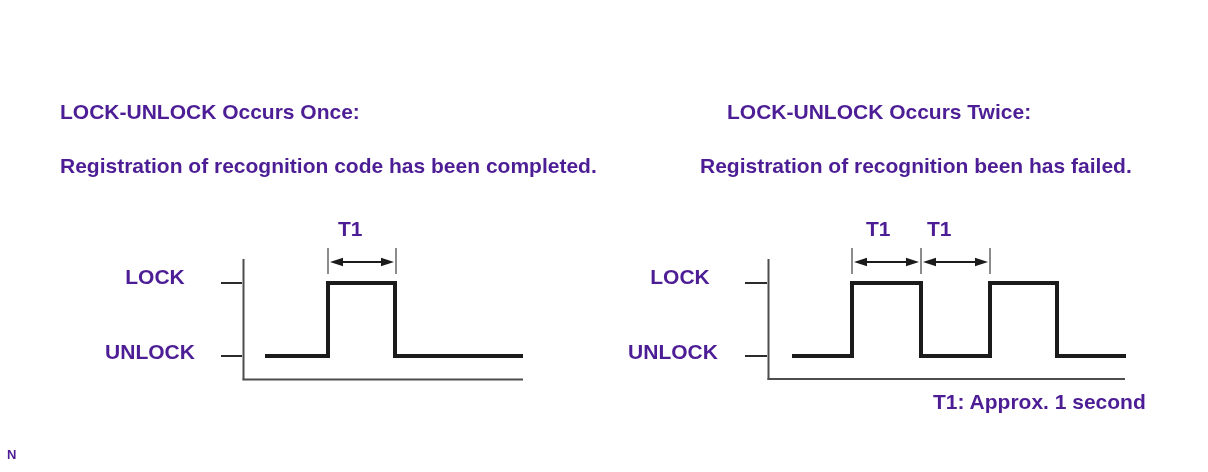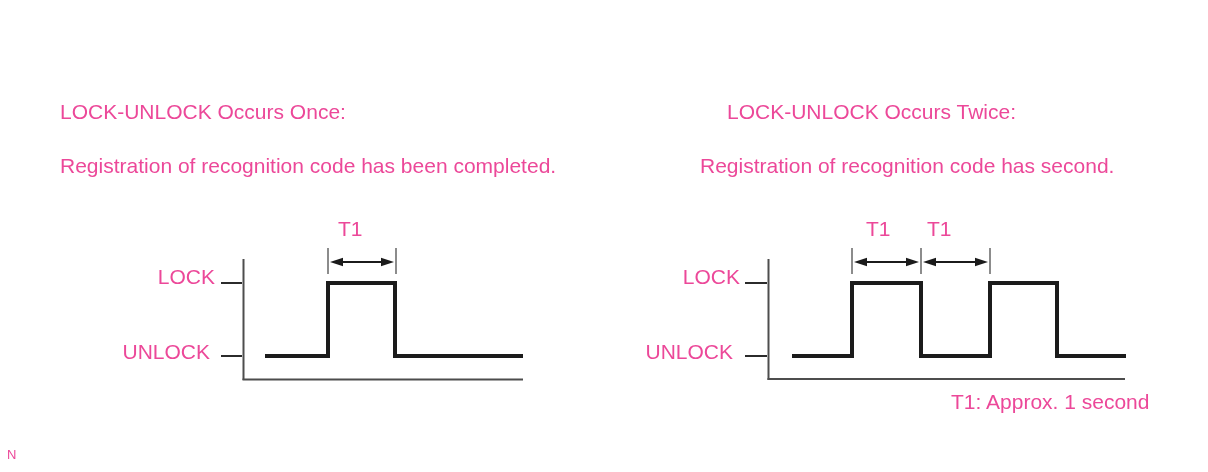--- a/index.html
+++ b/index.html
@@ -14,31 +14,31 @@
     background: #ffffff;
     font-family: "Liberation Sans", "DejaVu Sans", sans-serif;
     color: #1f1f1f;
     overflow: hidden;
   }
   .txt {
     position: absolute;
     font-size: 21px;
     line-height: 1;
     white-space: nowrap;
-    color: #ec4899;
+    color: #4c1d95;
+    font-weight: bold;
   }
   .ylabel {
-    text-align: right;
+    text-align: center;
   }
   .t1label {
     text-align: left;
   }
   .caption {
     text-align: center;
-    margin-left: 18px;
   }
   .pagemark {
     font-size: 13px;
   }
   svg#linework {
     position: absolute;
     left: 0;
     top: 0;
   }
   .axis      { stroke: #4d4d4d; stroke-width: 2; fill: none; }
@@ -50,21 +50,21 @@
 </style>
 </head>
 <body>
 
 <div id="screen">
 
   <div class="txt" style="left:60px; top:101px;">LOCK-UNLOCK Occurs Once:</div>
   <div class="txt" style="left:60px; top:155px;">Registration of recognition code has been completed.</div>
 
   <div class="txt" style="left:700px; top:101px;margin-left:27px;">LOCK-UNLOCK Occurs Twice:</div>
-  <div class="txt" style="left:700px; top:155px;">Registration of recognition code has second.</div>
+  <div class="txt" style="left:700px; top:155px;">Registration of recognition been has failed.</div>
 
   <div class="txt ylabel" style="left:95px; top:266px; width:120px;">LOCK</div>
   <div class="txt ylabel" style="left:90px; top:341px; width:120px;">UNLOCK</div>
   <div class="txt t1label" style="left:338px; top:218px; width:40px;">T1</div>
 
   <div class="txt ylabel" style="left:620px; top:266px; width:120px;">LOCK</div>
   <div class="txt ylabel" style="left:613px; top:341px; width:120px;">UNLOCK</div>
   <div class="txt t1label" style="left:866px; top:218px; width:40px;">T1</div>
   <div class="txt t1label" style="left:927px; top:218px; width:40px;">T1</div>
 

